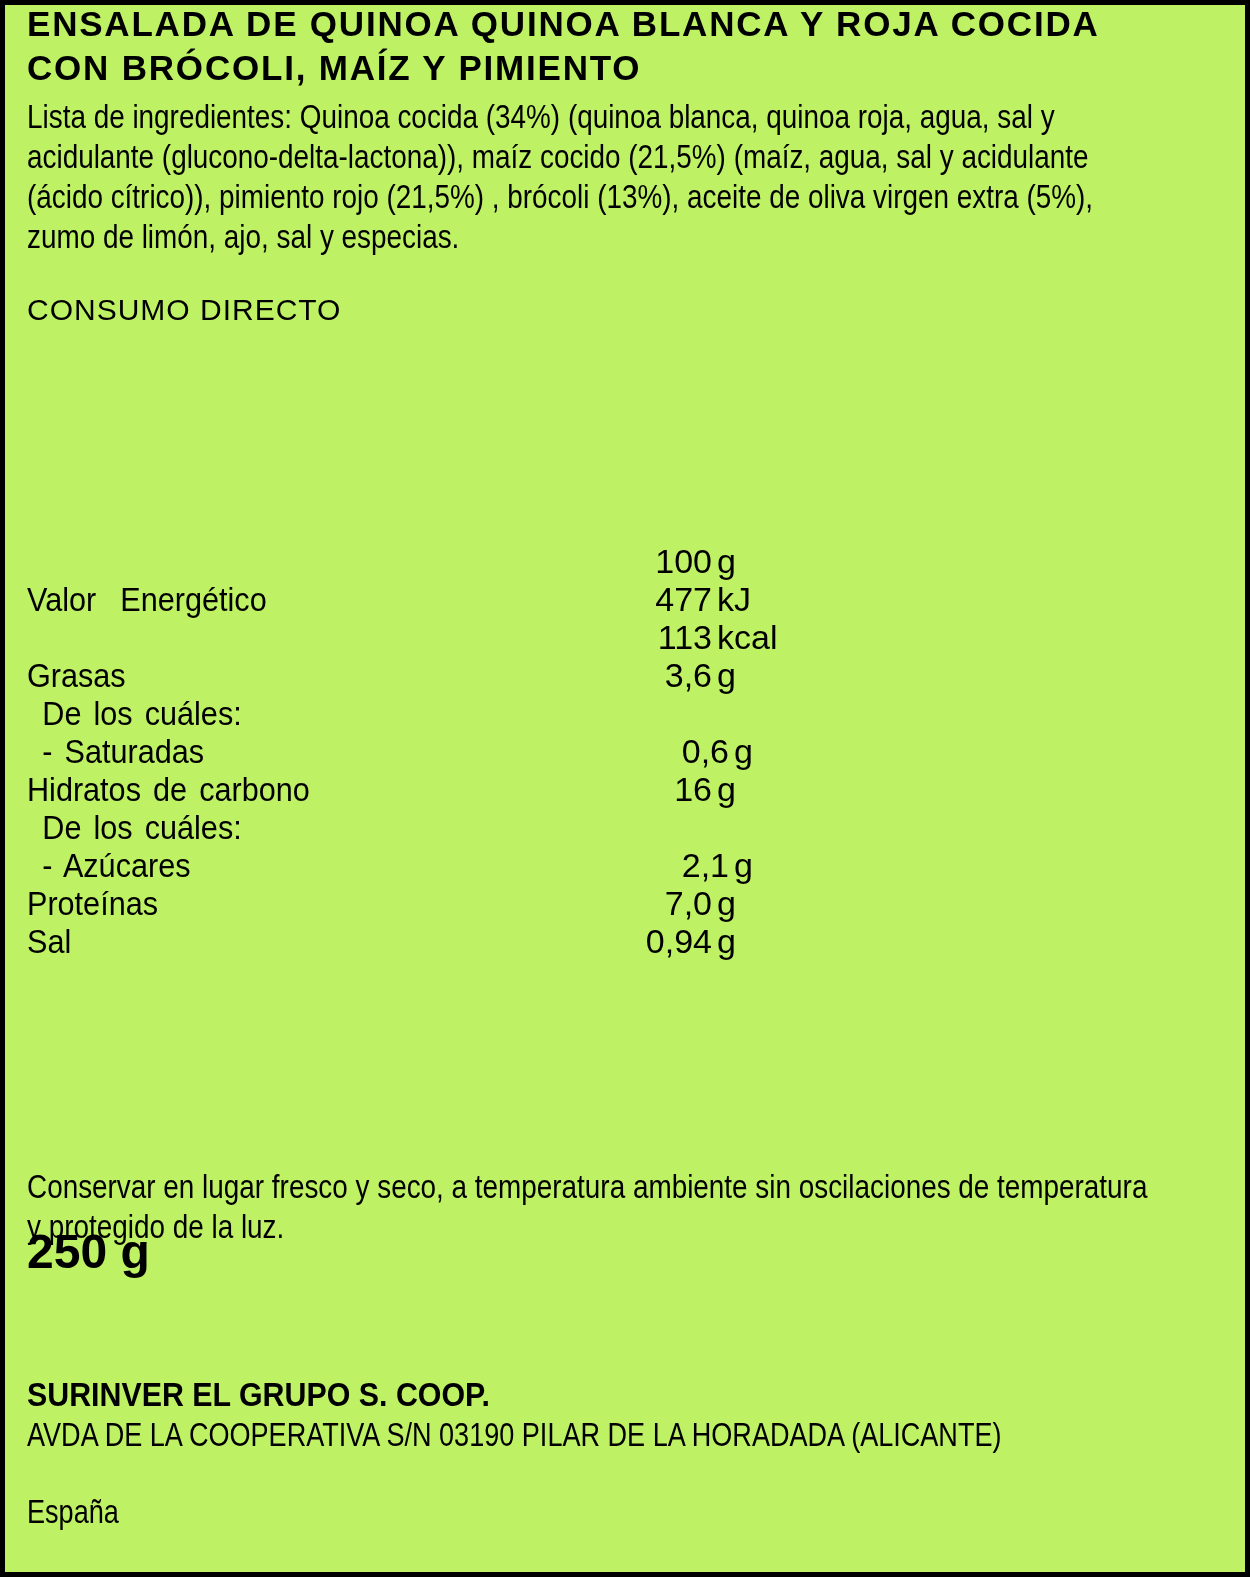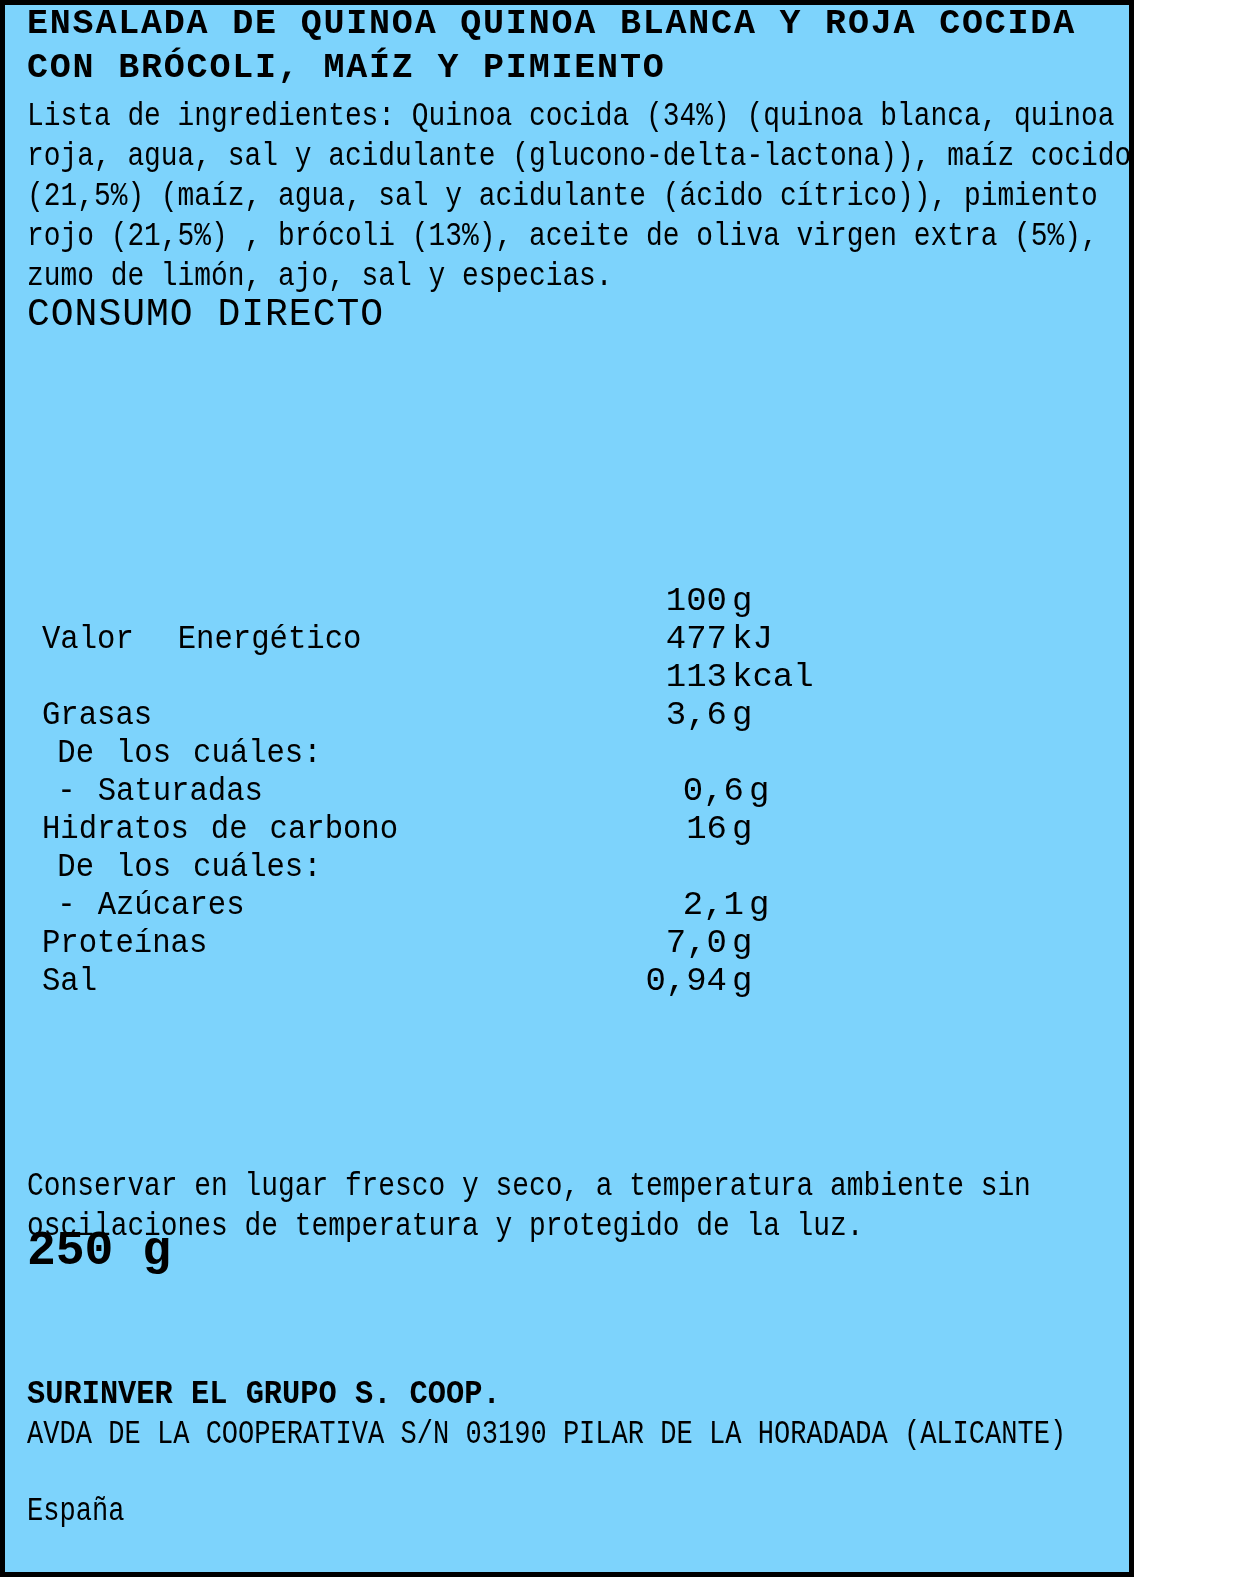--- a/index.html
+++ b/index.html
@@ -2,27 +2,27 @@
 <html><head>
 <meta charset="utf-8">
 <style>
   html, body {
     margin: 0;
     padding: 0;
     background: #ffffff;
   }
   .sheet {
     position: relative;
-    width: 1134px;
+    width: 1250px;
     height: 1577px;
     box-sizing: border-box;
     border: 5px solid #000000;
-    background: #7dd3fc;
+    background: #bef264;
     overflow: hidden;
-    font-family: Liberation Mono, monospace;
+    font-family: Liberation Sans, sans-serif;
     color: #000000;
   }
   .abs { position: absolute; }
 
   .title-block {
     top: -3px;
     left: 22px;
     font-size: 35px;
     font-weight: bold;
     letter-spacing: 1.8px;
@@ -39,30 +39,29 @@
     top: 91px;
     left: 22px;
     width: 1384px;
     font-size: 34px;
     line-height: 40px;
   }
 
   .consumo-block {
     top: 288px;
     left: 22px;
-    font-size: 38px;
+    font-size: 30px;
     letter-spacing: 1px;
     white-space: nowrap;
   }
 
   .nutrition-block {
     top: 537px;
-    left: 15px;
+    left: 0;
     right: 0;
-    margin-top: 40px;
   }
   .nut-row {
     display: flex;
     height: 38px;
     line-height: 38px;
     font-size: 34px;
   }
   .nut-label {
     margin-left: 22px;
     width: 533px;

